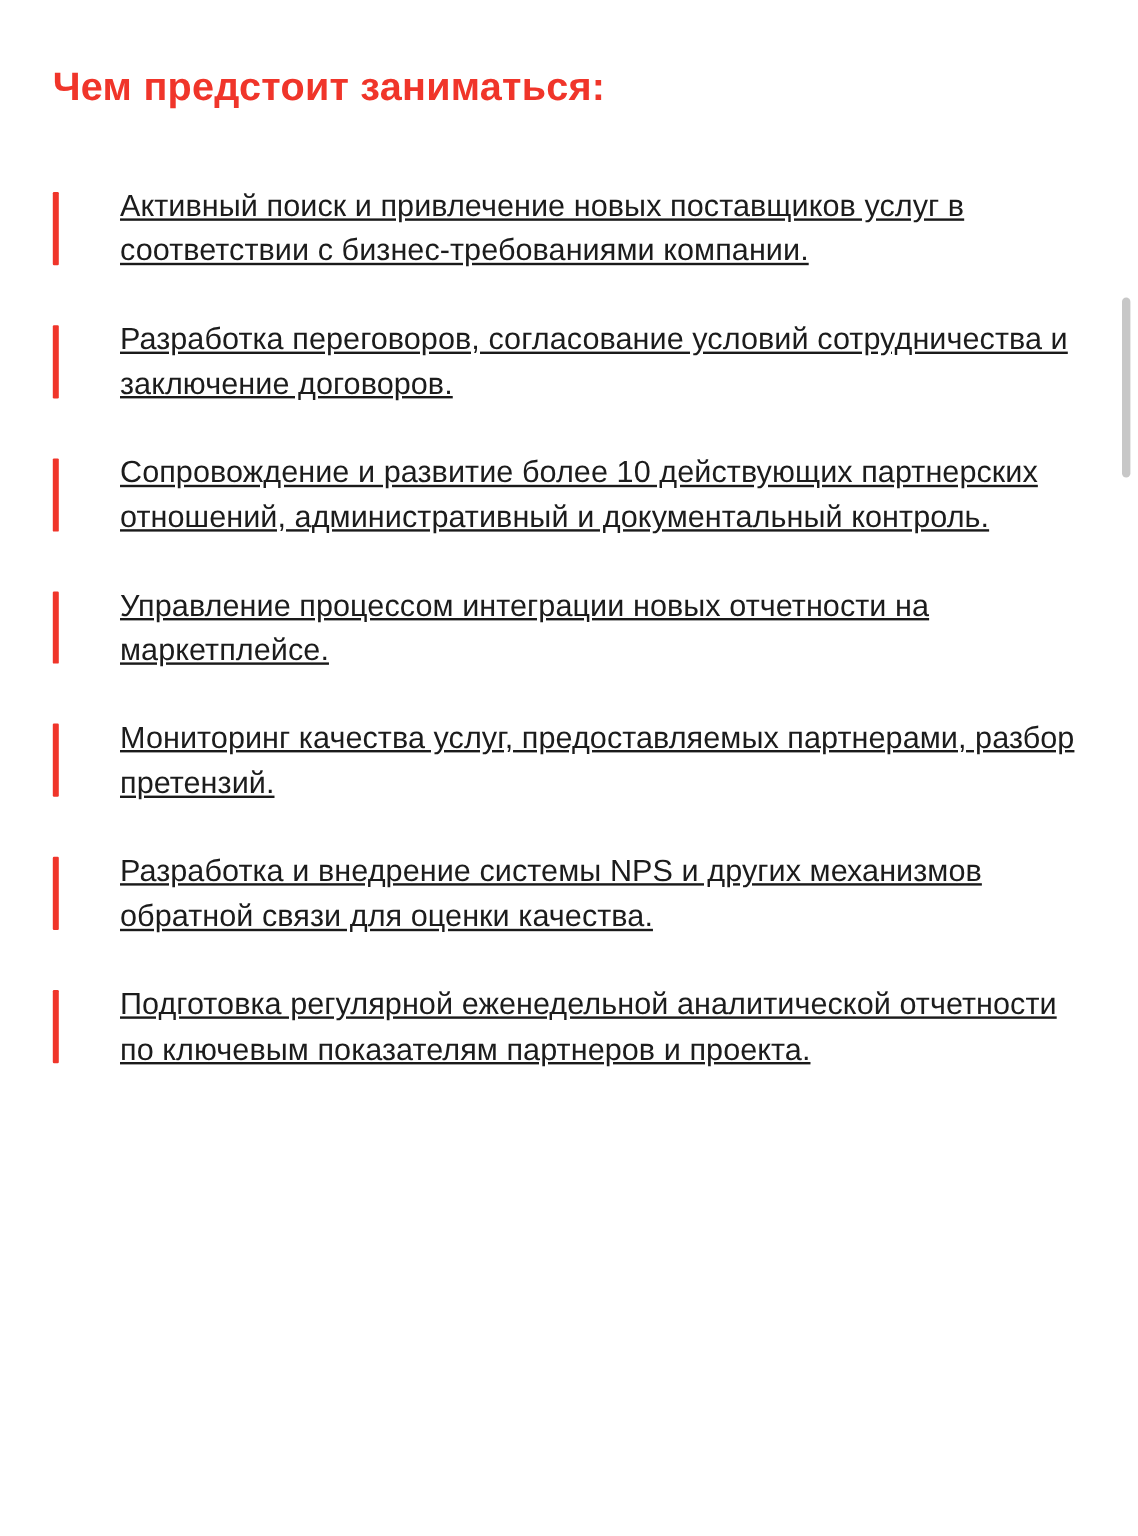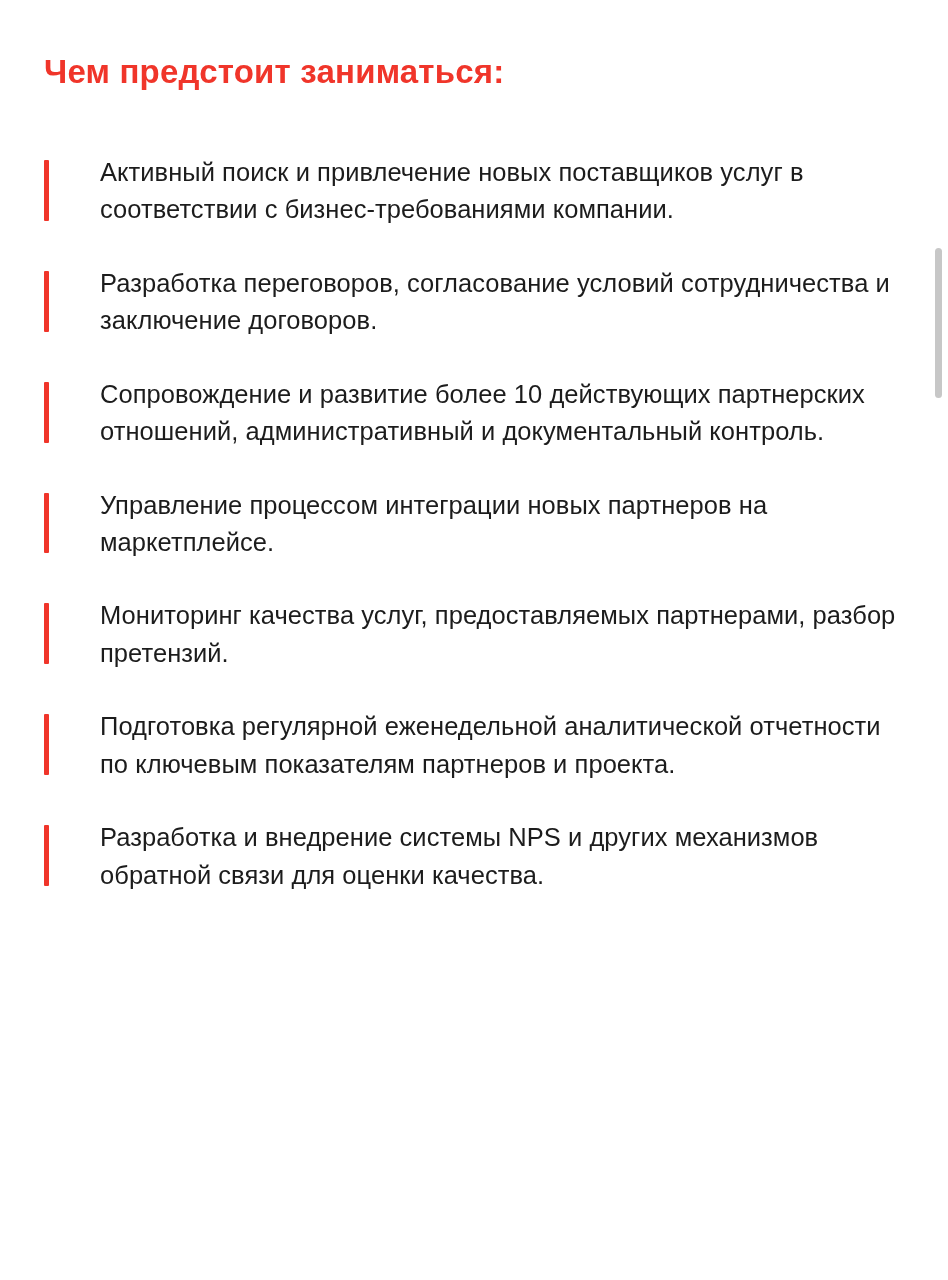--- a/index.html
+++ b/index.html
@@ -27,20 +27,21 @@
     font-size: 33px;
     font-weight: bold;
     letter-spacing: 0.2px;
     margin: 0 0 0 0;
     padding-top: 8px;
     line-height: 1.2;
   }
   .list {
     margin-top: 62px;
     display: block;
+    text-decoration: underline;
   }
   .list-item {
     position: relative;
     display: block;
     padding-left: 56px;
     margin-bottom: 36px;
   }
   .list-item .bar {
     position: absolute;
     left: 0;
@@ -93,36 +94,36 @@
       <span class="text">Разработка переговоров, согласование условий сотрудничества и заключение договоров.</span>
     </div>
 
     <div class="list-item">
       <span class="bar"></span>
       <span class="text">Сопровождение и развитие более 10 действующих партнерских отношений, административный и документальный контроль.</span>
     </div>
 
     <div class="list-item">
       <span class="bar"></span>
-      <span class="text">Управление процессом интеграции новых партнеров на маркетплейсе.</span>
+      <span class="text">Управление процессом интеграции новых отчетности на маркетплейсе.</span>
     </div>
 
     <div class="list-item">
       <span class="bar"></span>
       <span class="text">Мониторинг качества услуг, предоставляемых партнерами, разбор претензий.</span>
     </div>
 
     <div class="list-item">
       <span class="bar"></span>
-      <span class="text">Подготовка регулярной еженедельной аналитической отчетности по ключевым показателям партнеров и проекта.</span>
+      <span class="text">Разработка и внедрение системы NPS и других механизмов обратной связи для оценки качества.</span>
     </div>
 
     <div class="list-item">
       <span class="bar"></span>
-      <span class="text">Разработка и внедрение системы NPS и других механизмов обратной связи для оценки качества.</span>
+      <span class="text">Подготовка регулярной еженедельной аналитической отчетности по ключевым показателям партнеров и проекта.</span>
     </div>
 
 
   </div>
 
   <div class="scrollbar-track"></div>
   <div class="scrollbar-thumb"></div>
 
 </div>
 

